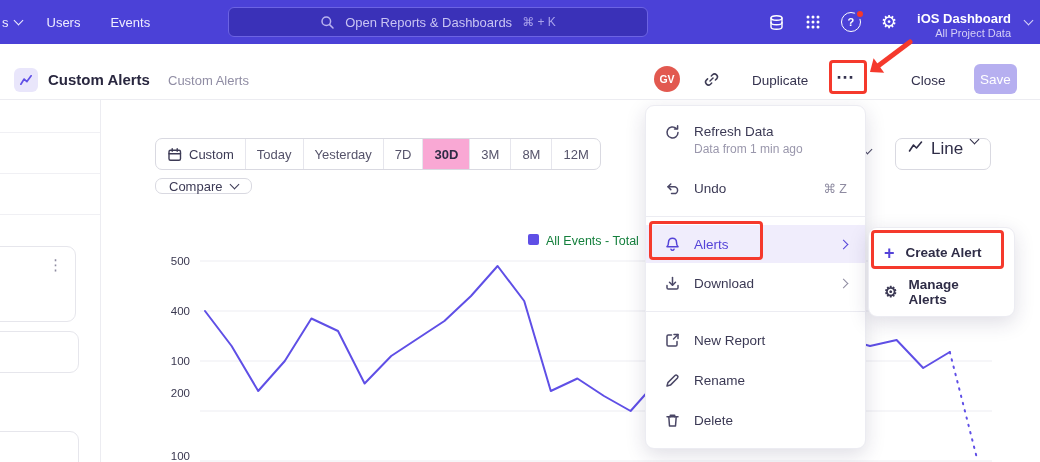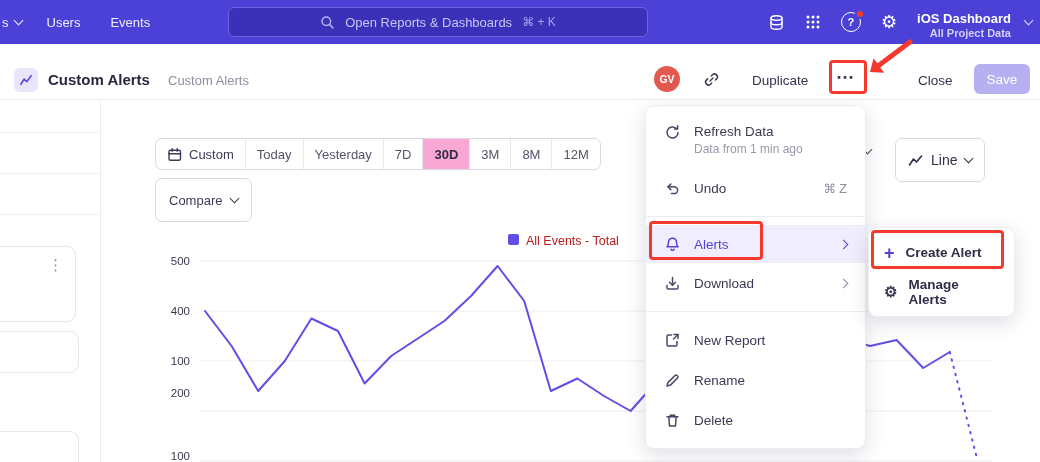--- a/index.html
+++ b/index.html
@@ -21,54 +21,54 @@
   .searchbar { position:absolute; left:228px; top:7px; width:420px; height:30px; border-radius:6px; background:#3A31B8; border:1px solid #6C63E3; display:flex; align-items:center; justify-content:center; gap:10px; }
   .search-text { font-size:13px; color:#C9C4F3; }
   .search-kbd { font-size:12px; color:#A9A2EC; }
   .nav-right { position:absolute; right:8px; top:0; height:44px; display:flex; align-items:center; gap:20px; }
   .nav-icon { color:#fff; display:flex; align-items:center; justify-content:center; }
   .gear-glyph { font-size:18px; color:#fff; line-height:1; }
   .help-btn { position:relative; width:20px; height:20px; border:1.6px solid #fff; border-radius:50%; display:flex; align-items:center; justify-content:center; font-size:11px; font-weight:bold; color:#fff; }
   .help-dot { position:absolute; top:-4px; right:-5px; width:10px; height:10px; background:#F5392C; border-radius:50%; border:2px solid #4B41D7; }
   .project { text-align:right; line-height:1.25; }
   .project-name { font-size:13px; font-weight:bold; color:#fff;margin-top:8px; }
-  .project-sub { font-size:11px; color:#D4CFF6;font-weight:bold; }
+  .project-sub { font-size:11px; color:#D4CFF6; }
   .nav-chev { color:#D9D5F8; margin-left:-6px; }
 
   
   .header { position:absolute; left:0; top:44px; width:1040px; height:56px; background:#fff; border-bottom:1px solid #ECECF1; z-index:7; }
   .report-icon { position:absolute; left:14px; top:24px; width:24px; height:24px; border-radius:6px; background:#E9E6FB; color:#5F4FE6; display:flex; align-items:center; justify-content:center; }
   .page-title { position:absolute; left:48px; top:27px; font-size:15px; font-weight:bold; color:#29273F; }
   .breadcrumb { position:absolute; left:168px; top:29px; font-size:13px; color:#908DA4; }
   .avatar { position:absolute; left:654px; top:22px; width:26px; height:26px; border-radius:50%; background:#E25950; color:#fff; font-size:10.5px; font-weight:bold; display:flex; align-items:center; justify-content:center; }
   .link-btn { position:absolute; left:703px; top:27px; color:#3E3C55; }
   .duplicate-btn { position:absolute; left:752px; top:29px; font-size:13.5px; color:#34324E; }
   .more-btn { position:absolute; left:836px; top:22px; font-size:18px; font-weight:bold; letter-spacing:1px; color:#34324E; }
-  .close-btn { position:absolute; left:911px; top:29px; font-size:13.5px; color:#34324E;margin-left:7px; }
-  .save-btn { position:absolute; left:974px; top:20px; width:56px; height:30px; background:#B6AFF0; color:#fff; border-radius:6px; font-size:13.5px; display:flex; align-items:center; justify-content:center; }
+  .close-btn { position:absolute; left:911px; top:29px; font-size:13.5px; color:#34324E; }
+  .save-btn { position:absolute; left:974px; top:20px; width:43px; height:30px; background:#B6AFF0; color:#fff; border-radius:6px; font-size:13.5px; display:flex; align-items:center; justify-content:center; }
 
   
   .v-divider { position:absolute; left:100px; top:100px; width:1px; height:362px; background:#ECECF1; z-index:1; }
   .side-line { position:absolute; left:0; width:100px; height:1px; background:#F0F0F4; z-index:1; }
   .side-card { position:absolute; left:-22px; border:1px solid #E6E6EC; border-radius:9px; background:#fff; z-index:1; }
   .kebab { position:absolute; right:12px; top:10px; color:#8E8BA1; font-size:15px; line-height:1; }
 
   
   .segmented { position:absolute; left:155px; top:138px; height:32px; display:flex; border:1px solid #D9D9E1; border-radius:7px; background:#fff; overflow:hidden; z-index:2; }
   .seg { padding:0 11px; display:flex; align-items:center; gap:7px; font-size:13px; color:#55536A; border-left:1px solid #E6E6ED; white-space:nowrap; }
   .seg:first-child { border-left:none; color:#3C3A55; }
   .seg.active { background:#f9a8d4; color:#2E2C45; font-weight:bold; }
-  .compare-btn { position:absolute; left:155px; top:178px; height:44px; padding:0 13px; border:1px solid #D9D9E1; border-radius:7px; display:flex; align-items:center; gap:9px; font-size:13px; color:#3C3A55; background:#fff; z-index:2; }
-  .line-btn { position:absolute; left:895px; top:138px; height:44px; padding:0 12px; border:1px solid #D9D9E1; border-radius:7px; display:flex; align-items:center; gap:8px; font-size:14px; color:#2F2D47; background:#fff; z-index:2; }
+  .compare-btn { position:absolute; left:155px; top:178px; height:16px; padding:0 13px; border:1px solid #D9D9E1; border-radius:7px; display:flex; align-items:center; gap:9px; font-size:13px; color:#3C3A55; background:#fff; z-index:2; }
+  .line-btn { position:absolute; left:895px; top:138px; height:32px; padding:0 12px; border:1px solid #D9D9E1; border-radius:7px; display:flex; gap:8px; font-size:17px; color:#2F2D47; background:#fff; z-index:2; }
   .hidden-chev { position:absolute; left:864px; top:149px; color:#4B4964; z-index:1; }
 
   
   .chart-canvas { position:absolute; left:0; top:0; z-index:1; pointer-events:none; }
   .ytick { position:absolute; left:158px; width:32px; text-align:right; font-size:11.5px; color:#3A3850; z-index:1; }
-  .legend { position:absolute; left:508px; top:234px; display:flex; align-items:flex-start; gap:7px; font-size:12.5px; color:#b91c1c; z-index:1; }
+  .legend { position:absolute; left:528px; top:234px; display:flex; align-items:flex-start; gap:7px; font-size:12.5px; color:#15803d; z-index:1; }
   .legend-swatch { width:11px; height:11px; border-radius:2px; background:#5F4FE6; }
 
   
   .menu { position:absolute; left:645px; top:105px; width:221px; background:#fff; border:1px solid #ECECF2; border-radius:9px; box-shadow:0 6px 20px rgba(40,35,80,.15); z-index:5; padding:8px 0; display:flex; flex-direction:column; }
   .menu-item { display:flex; align-items:center; gap:13px; padding:0 18px; height:40px; font-size:13.5px; color:#3B3954; }
   .menu-item .mi-icon { width:17px; height:17px; color:#4A4766; flex:none; display:flex; }
   .menu-item.two-line { height:54px; align-items:flex-start; padding-top:10px; }
   .mi-text { display:flex; flex-direction:column; gap:3px; }
   .mi-sub { font-size:12px; color:#9A97AC; }
   .mi-shortcut { margin-left:auto; font-size:12.5px; color:#8E8BA1; }

